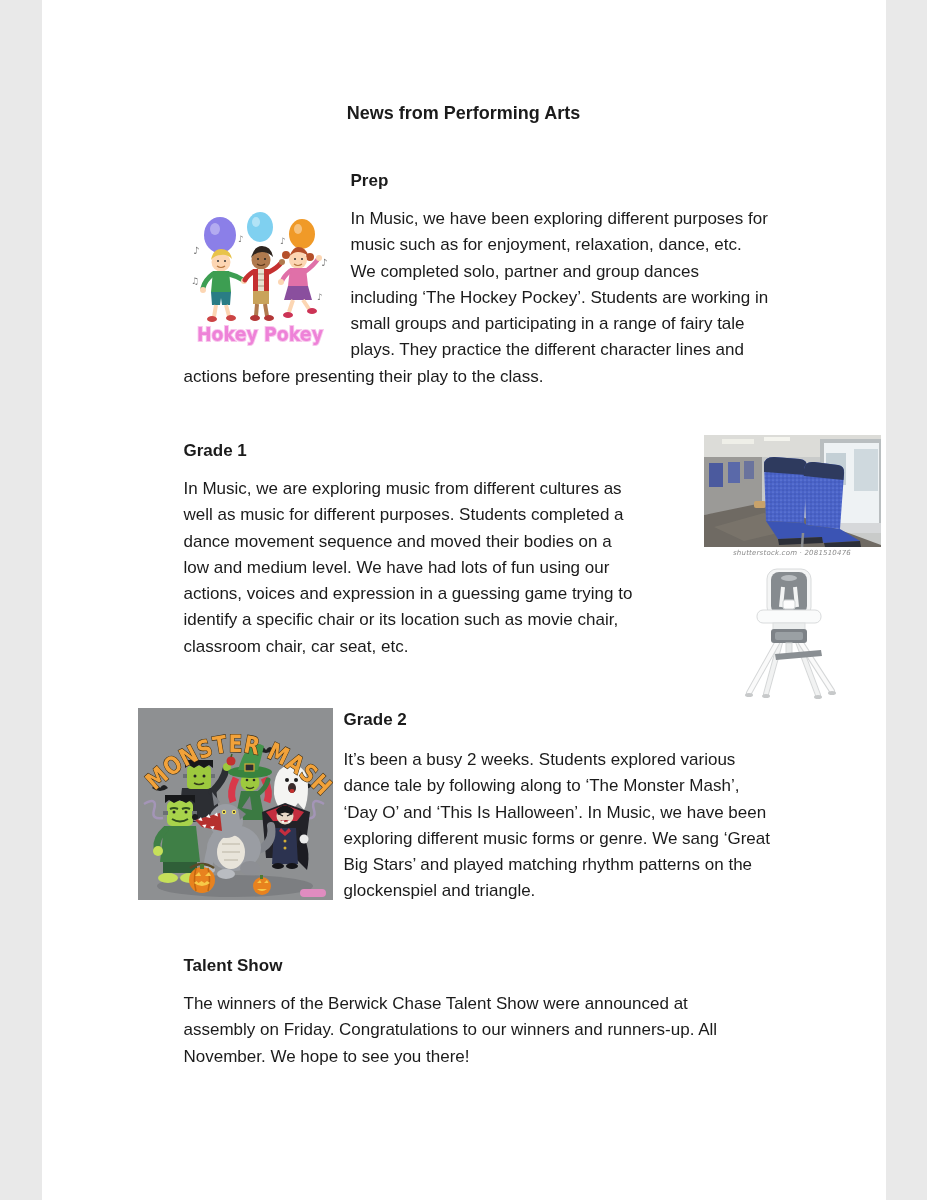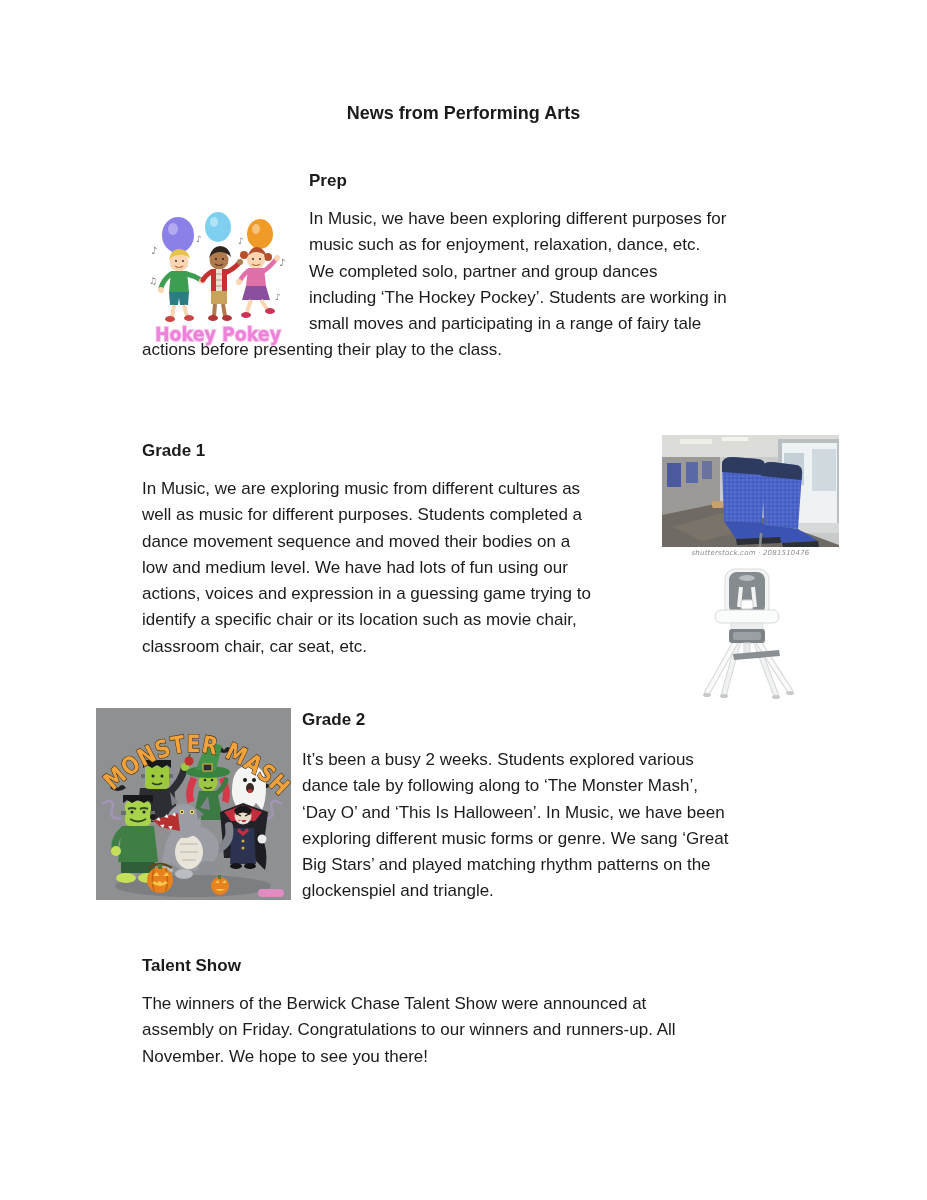--- a/index.html
+++ b/index.html
@@ -1,17 +1,17 @@
 <!DOCTYPE html>
 <html><head>
 <meta charset="utf-8">
 <style>
   html,body { margin:0; padding:0; background:#e9e9e9; }
   .page {
-    position:relative; width:927px; height:1200px; margin:0 auto;
+    position:relative; width:844px; height:1200px; margin:0 auto;
     background:#ffffff; overflow:hidden;
     font-family:"Liberation Sans", sans-serif; color:#1b1b1b;
   }
   h1,h2,figure,p,div { margin:0; padding:0; }
 
   .doc-title {
     position:absolute; left:0; right:0; top:103px;
     text-align:center; font-size:18px; font-weight:700;
   }
   .h {
@@ -130,21 +130,22 @@
       </g>
       <text x="75" y="131" text-anchor="middle" font-family="DejaVu Sans, sans-serif" font-size="20" font-weight="bold" fill="#ee82d8" stroke="#f8c6ec" stroke-width="2" paint-order="stroke" textLength="126" lengthAdjust="spacingAndGlyphs">Hokey Pokey</text>
     </svg>
   </figure>
 
   <div class="para prep-p">
     <div class="line ind">In Music, we have been exploring different purposes for</div>
     <div class="line ind">music such as for enjoyment, relaxation, dance, etc.</div>
     <div class="line ind">We completed solo, partner and group dances</div>
     <div class="line ind">including ‘The Hockey Pockey’. Students are working in</div>
-    <div class="line ind">small moves and participating in a range of fairy tale</div>
+    <div class="line ind">small groups and participating in a range of fairy tale</div>
+    <div class="line ind">plays. They practice the different character lines and</div>
     <div class="line">actions before presenting their play to the class.</div>
   </div>
 
   <h2 class="h g1-h">Grade 1</h2>
 
   <div class="para g1-p">
     <div class="line">In Music, we are exploring music from different cultures as</div>
     <div class="line">well as music for different purposes. Students completed a</div>
     <div class="line">dance movement sequence and moved their bodies on a</div>
     <div class="line">low and medium level. We have had lots of fun using our</div>

